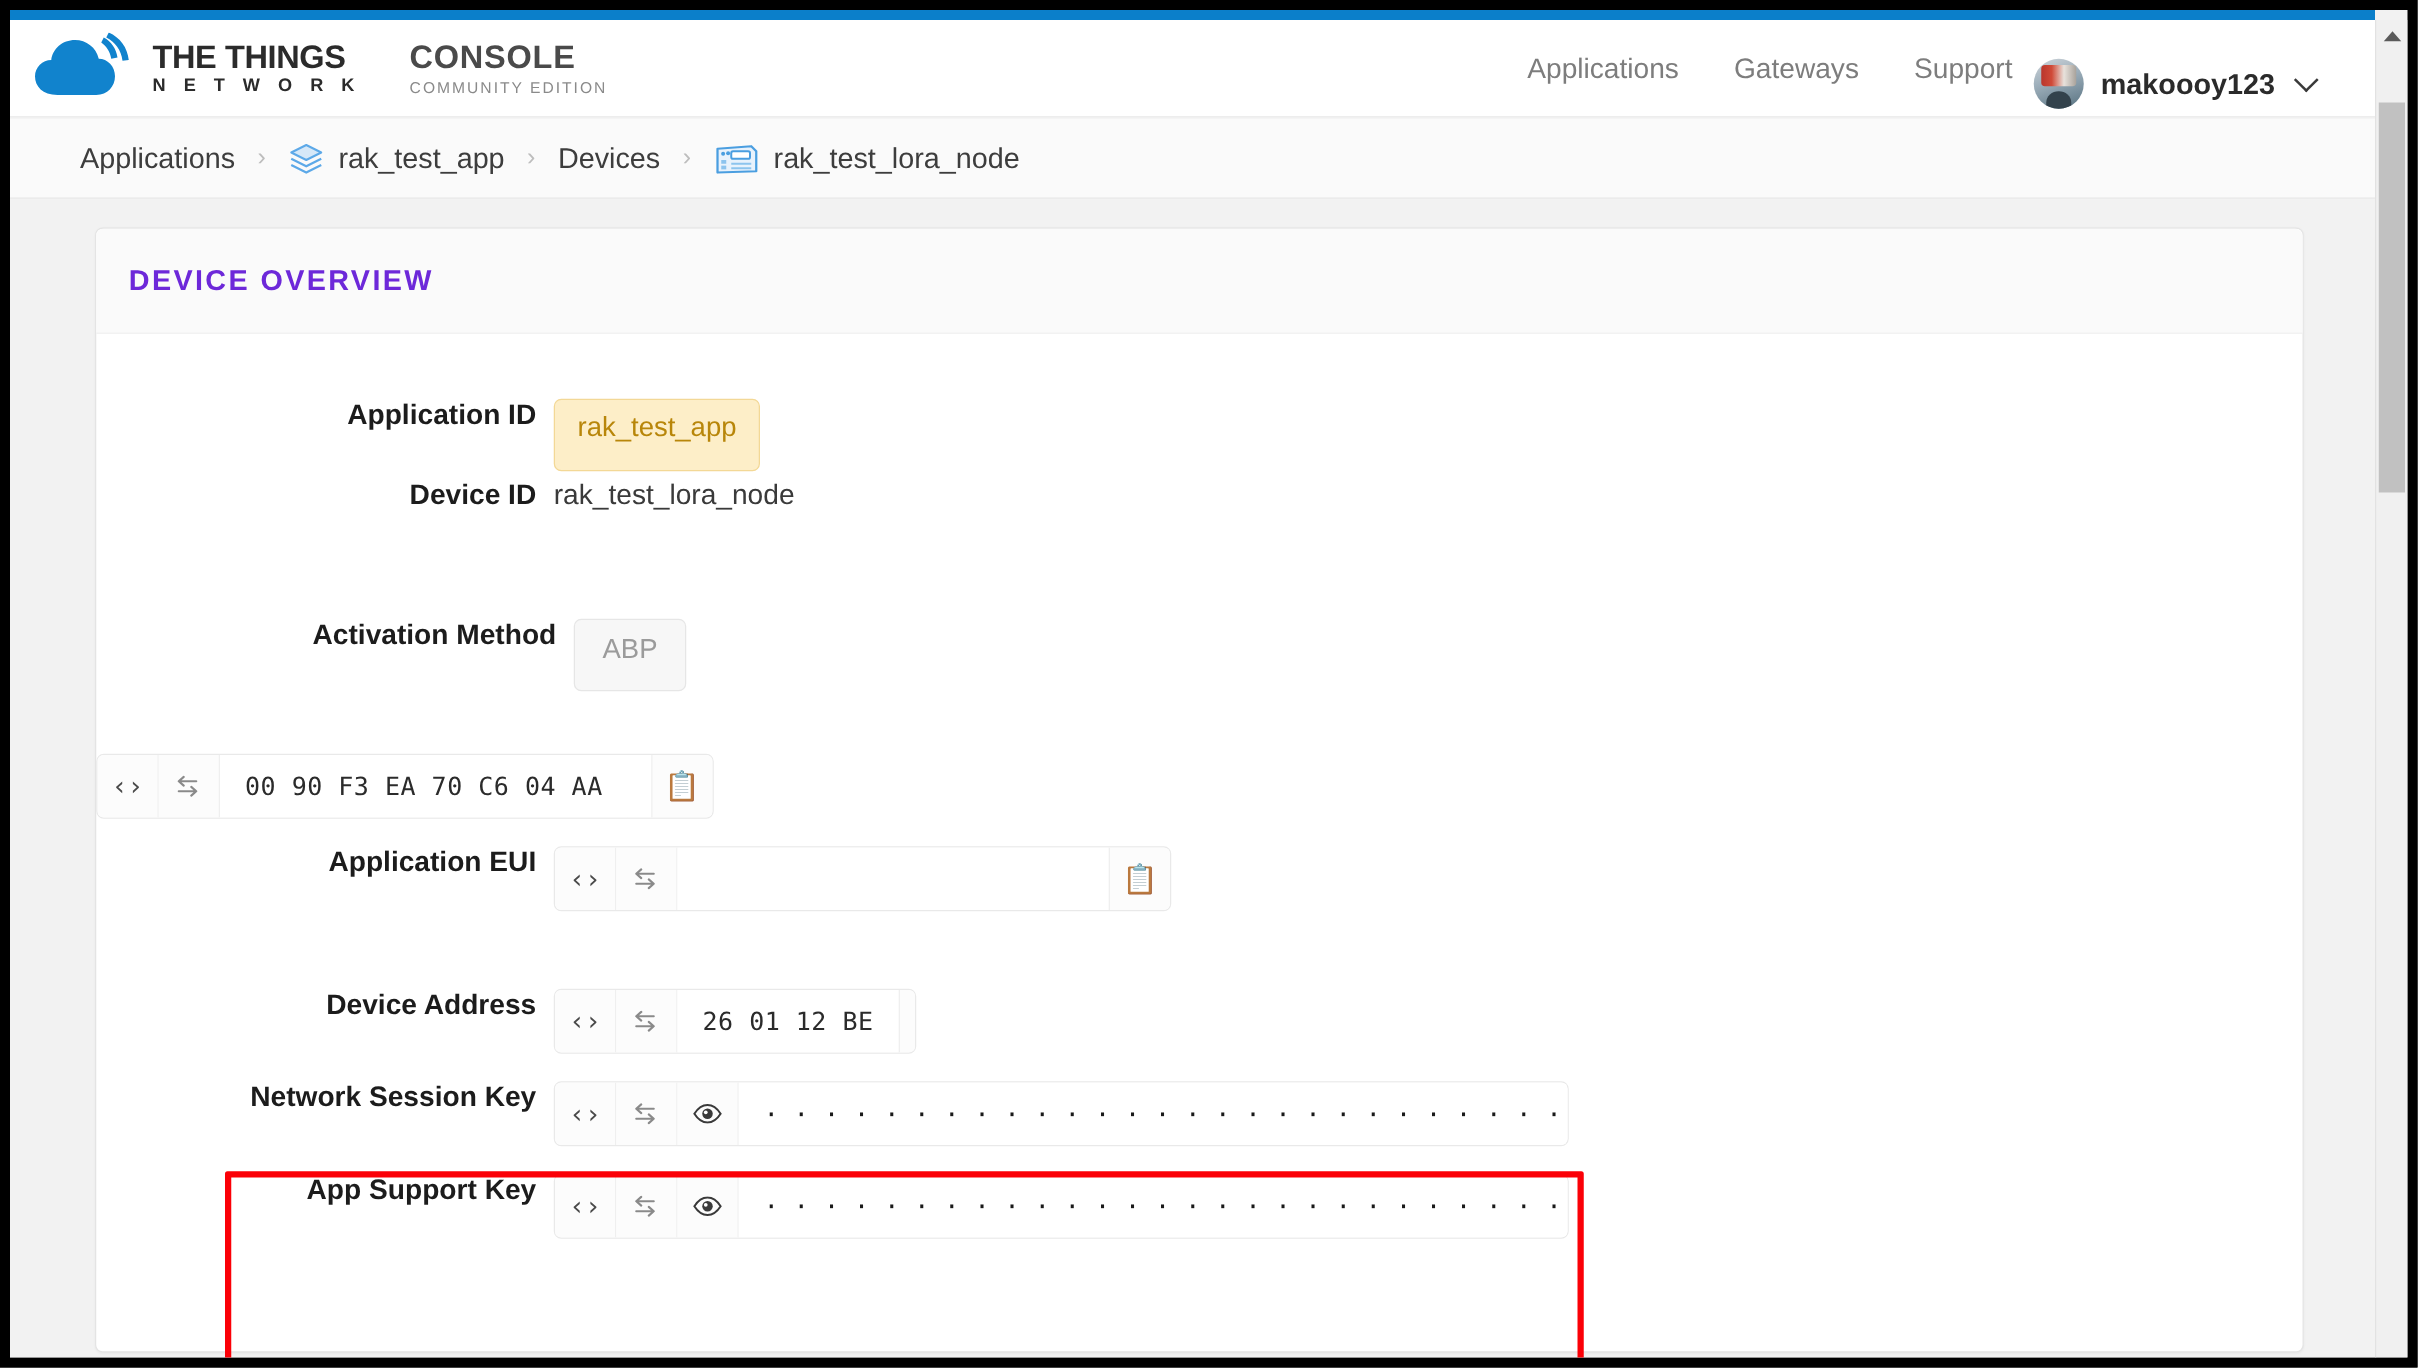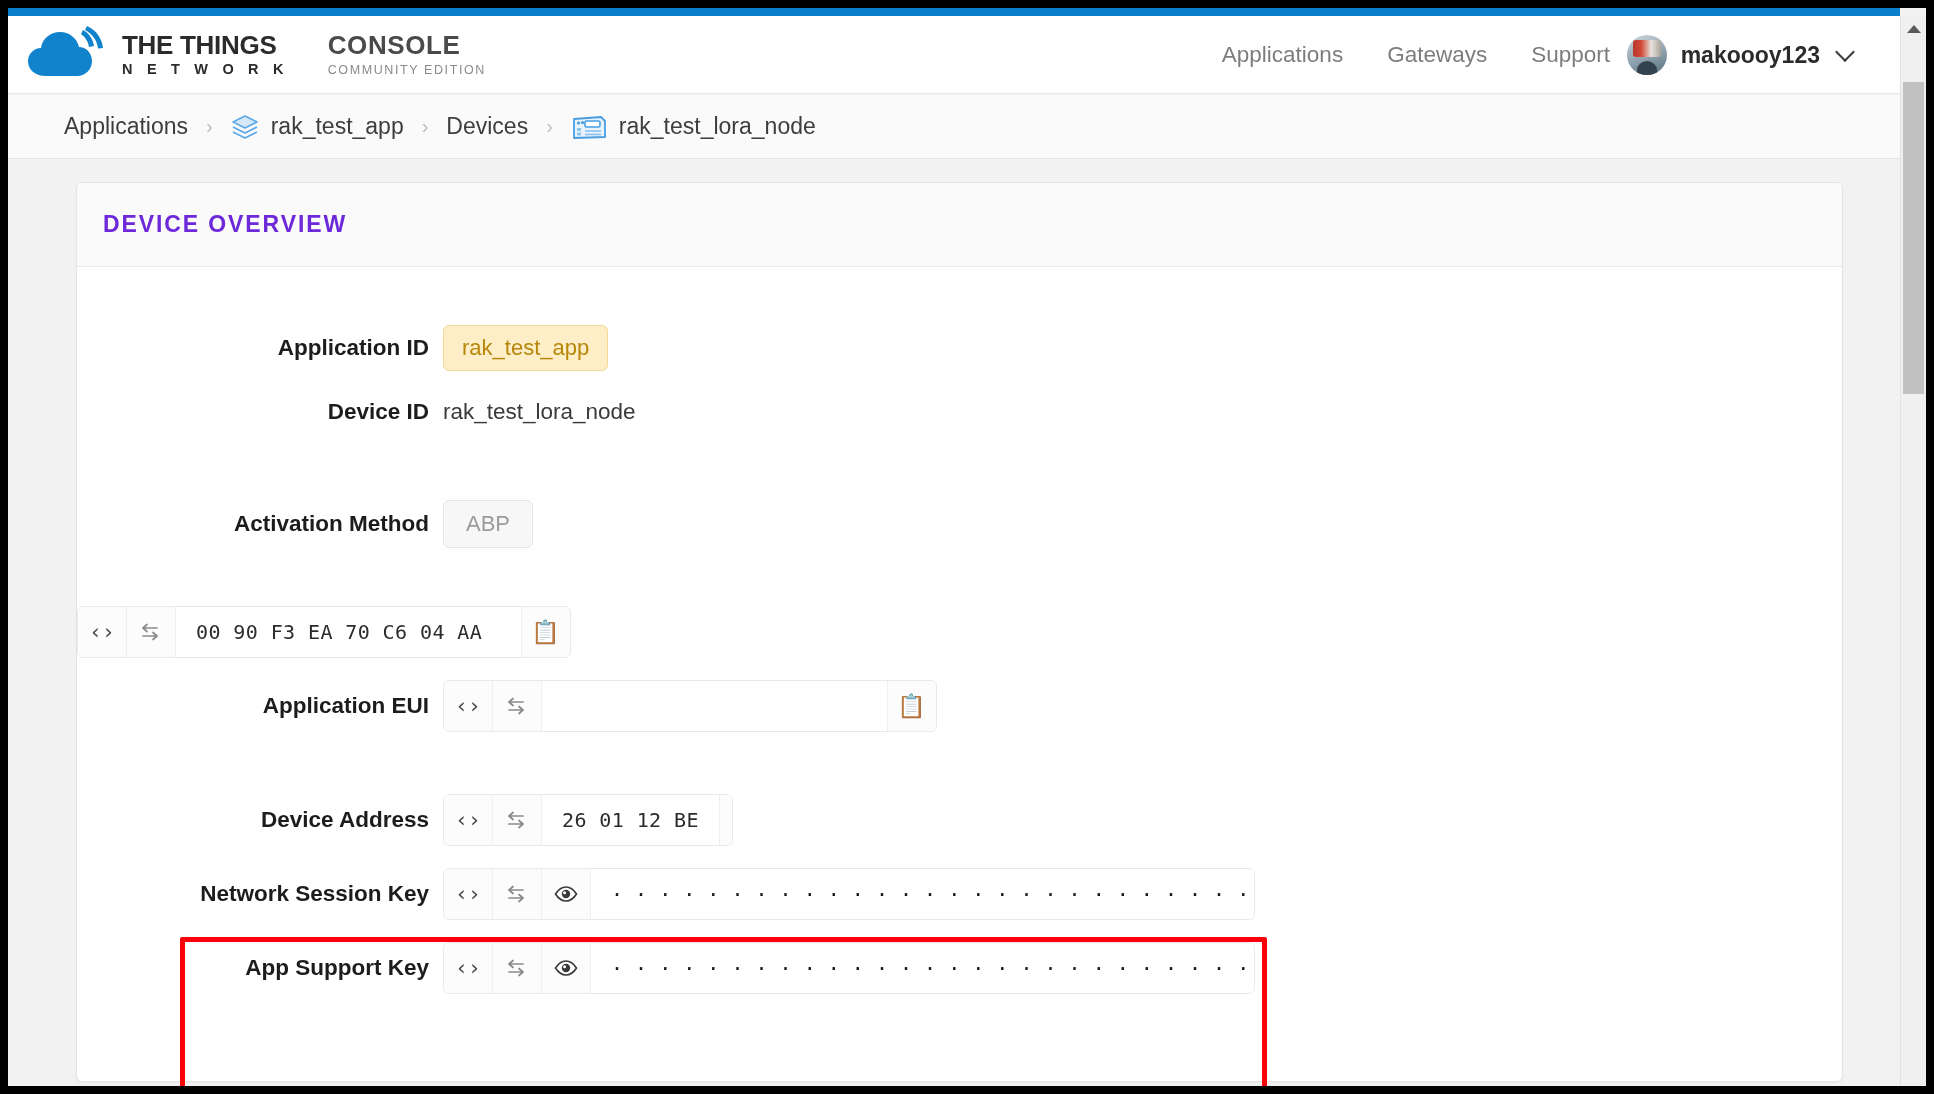--- a/index.html
+++ b/index.html
@@ -67,21 +67,21 @@
     position: absolute; right: 290px; top: 0; height: 78px;
     display: flex; align-items: center; gap: 44px;
   }
   .nav-link {
     font-size: 22.5px; color: #7d7d7d; text-decoration: none;
     white-space: nowrap; cursor: pointer;
   }
 
   
   #user-chip {
-    position: absolute; right: 48px; top: 0; height: 78px;
+    position: absolute; right: 48px; top: 12px; height: 78px;
     display: flex; align-items: center; gap: 14px; cursor: pointer;
   }
   #avatar {
     width: 40px; height: 40px; border-radius: 50%;
     background: linear-gradient(160deg,#cfd5da 0%,#9fb0bc 40%,#55707f 100%);
     position: relative; overflow: hidden; flex: none;
   }
   #avatar::before {
     content: ""; position: absolute; left: 6px; top: 5px;
     width: 28px; height: 17px; border-radius: 3px;
@@ -145,21 +145,21 @@
     padding-left: 26px;
   }
   #card-title {
     font-size: 23px; font-weight: bold; letter-spacing: 1.9px;
     color: #6d28d9;
   }
   #card-body { padding: 34px 0 40px 0; }
 
   
   .field-row {
-    display: flex; align-items: center;
+    display: flex; 
     min-height: 58px;
   }
   .field-label {
     width: 366px; flex: none;
     text-align: right;
     padding-right: 14px;
     font-size: 22.5px; font-weight: bold; color: #1c1c1c;
     white-space: nowrap;
   }
   .field-value-plain {
@@ -349,21 +349,21 @@
         <div class="field-row" style="margin-top:18px;">
           <div class="field-label">Application ID</div>
           <span class="pill-appid">rak_test_app</span>
         </div>
 
         <div class="field-row" style="margin-top:6px;">
           <div class="field-label">Device ID</div>
           <span class="field-value-plain">rak_test_lora_node</span>
         </div>
 
-        <div class="field-row" style="margin-top:54px;">
+        <div class="field-row" style="margin-top:54px;padding-left:16px;">
           <div class="field-label">Activation Method</div>
           <span class="pill-abp">ABP</span>
         </div>
 
         <div class="field-row" style="margin-top:50px;">
           <div class="byte-widget" style="width:494px;">
             <div class="bw-btn">
                 <span class="code-glyph">‹›</span>
               </div>
             <div class="bw-btn">

